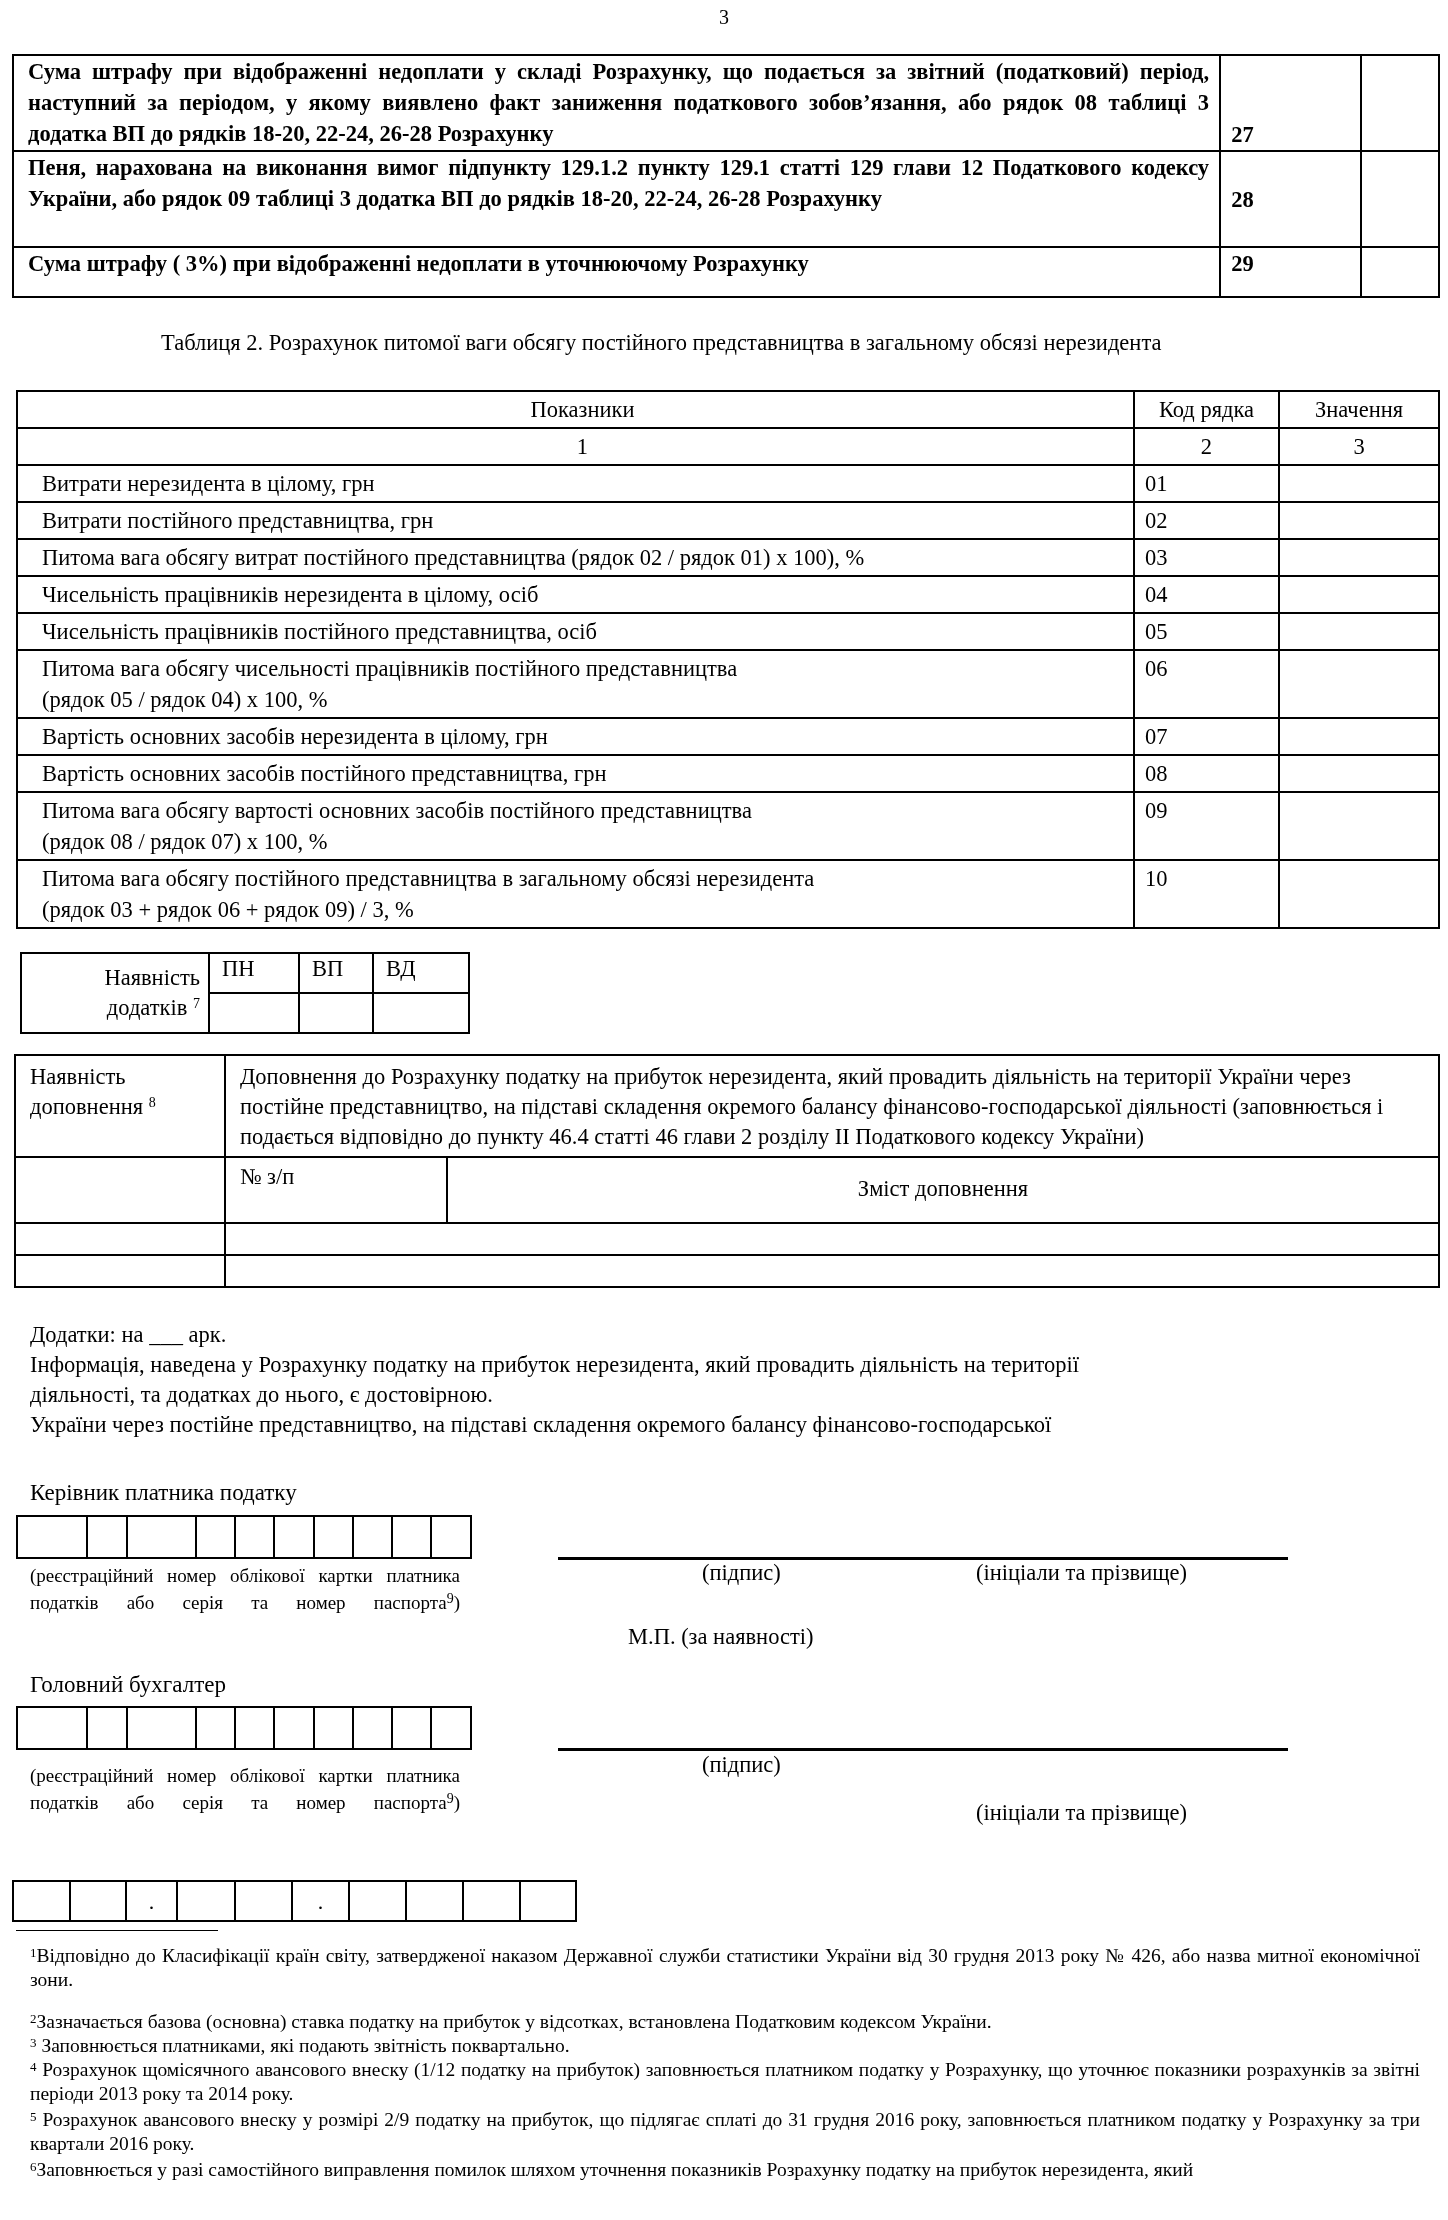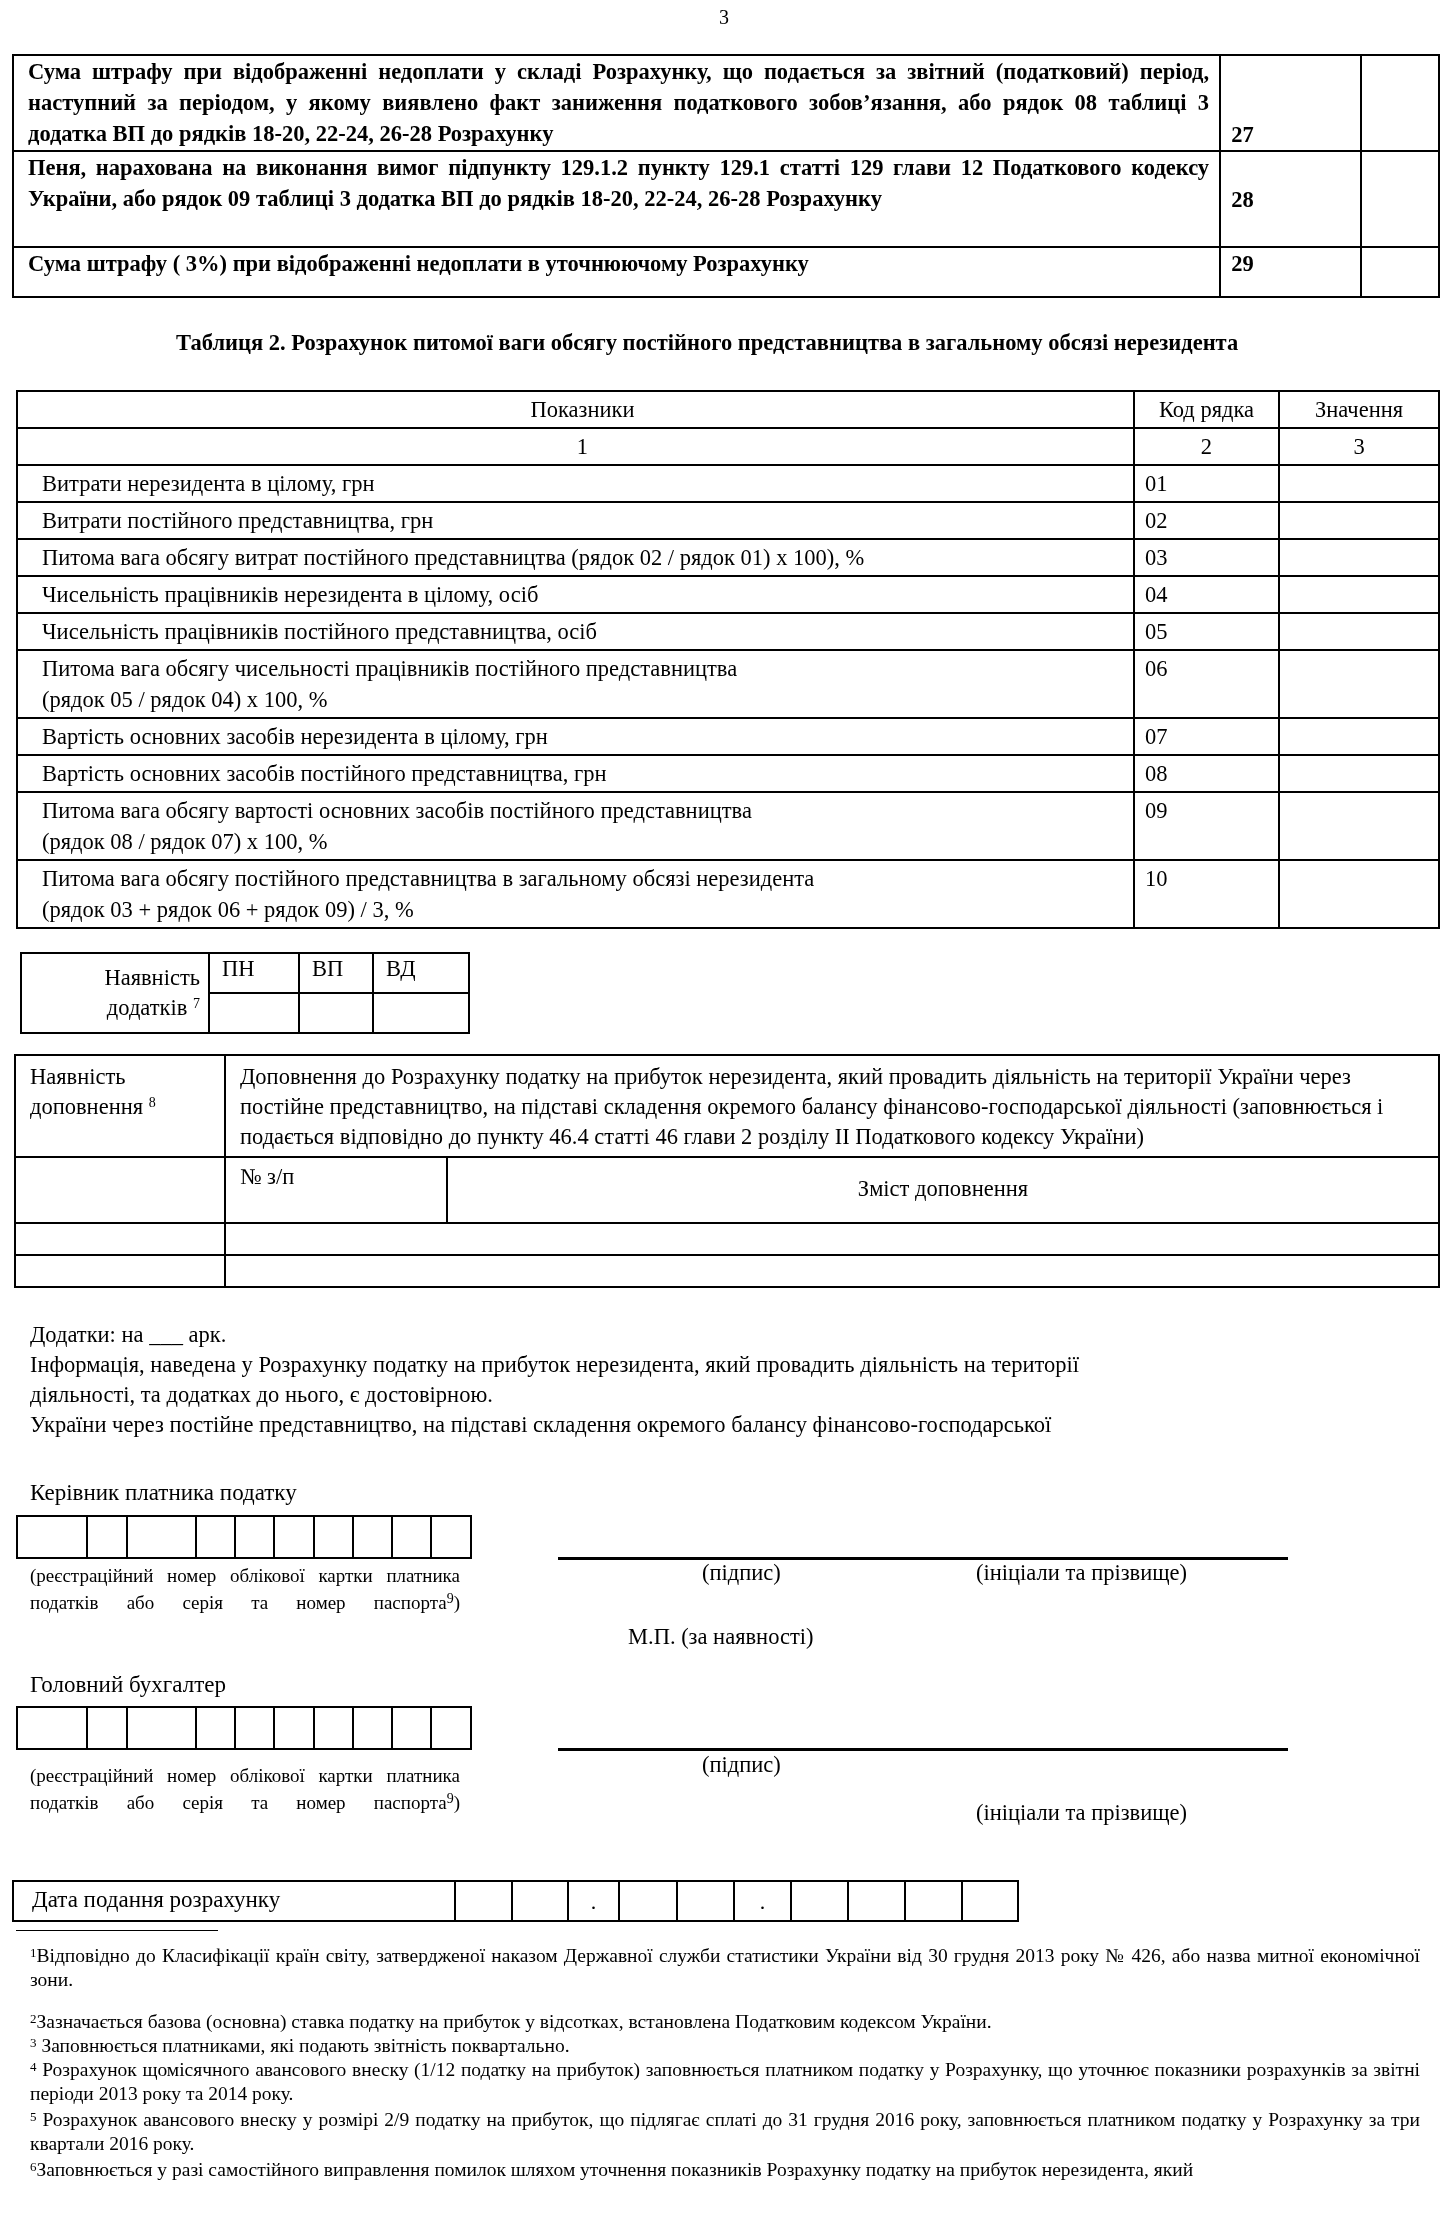--- a/index.html
+++ b/index.html
@@ -8,21 +8,21 @@
   .page-num { left: 0; width: 1448px; top: 6px; text-align: center; font-size: 20px; }
   table { border-collapse: collapse; }
   td { border: 2px solid #000; vertical-align: top; padding: 0; }
   
   #t1 { left: 12px; top: 54px; width: 1428px; font-weight: bold; font-size: 22.5px; line-height: 31px; }
   #t1 td.txt { padding: 0 10px 0 14px; text-align: justify; text-align-last: left; width: 1188px; }
   #t1 td.code { width: 120px; padding: 0 10px; vertical-align: bottom; }
   #t1 td.code.mid { vertical-align: middle; }
   #t1 td.code.top { vertical-align: top; }
   #t1 td.val { width: 76px; }
-  .table2-title { left: 176px; top: 330px; font-weight: bold; font-size: 22.5px; }
+  .table2-title { left: 161px; top: 330px; font-weight: normal; font-size: 22.5px; }
   
   #t2 { left: 16px; top: 390px; width: 1424px; font-size: 22.5px; line-height: 31px; }
   #t2 td { border-width: 2px; }
   #t2 td.ind { width: 1110px; padding: 2px 10px 2px 24px; }
   #t2 td.code { width: 126px; padding: 2px 10px; }
   #t2 td.val { width: 156px; padding: 2px 2px; }
   #t2 tr.hdr td { text-align: center; }
   #t2 tr.nums td { text-align: center; }
   
   #t3 { left: 20px; top: 952px; font-size: 22.5px; line-height: 30px; }
@@ -236,21 +236,20 @@
   <div class="cell" style="width:37px"></div>
   <div class="cell" style="width:37px"></div>
   <div class="cell" style="width:38px"></div>
 </div>
 <div class="abs reg-note" style="top:1762px"><span>(реєстраційний номер облікової картки платника податків або серія та номер паспорта</span><sup class="s">9</sup><span>)</span></div>
 <div class="abs sig-line" style="top:1748px"></div>
 <div class="abs small-cap" style="left:702px; top:1752px">(підпис)</div>
 <div class="abs small-cap" style="left:976px; top:1800px">(ініціали та прізвище)</div>
 
 <div class="abs date-tbl">
-  <div class="lbl">Дата подання розрахунку</div>
   <div class="cell" style="width:55px"></div>
   <div class="cell" style="width:54px"></div>
   <div class="cell" style="width:49px">.</div>
   <div class="cell" style="width:56px"></div>
   <div class="cell" style="width:55px"></div>
   <div class="cell" style="width:55px">.</div>
   <div class="cell" style="width:55px"></div>
   <div class="cell" style="width:55px"></div>
   <div class="cell" style="width:55px"></div>
   <div class="cell" style="width:54px"></div>

